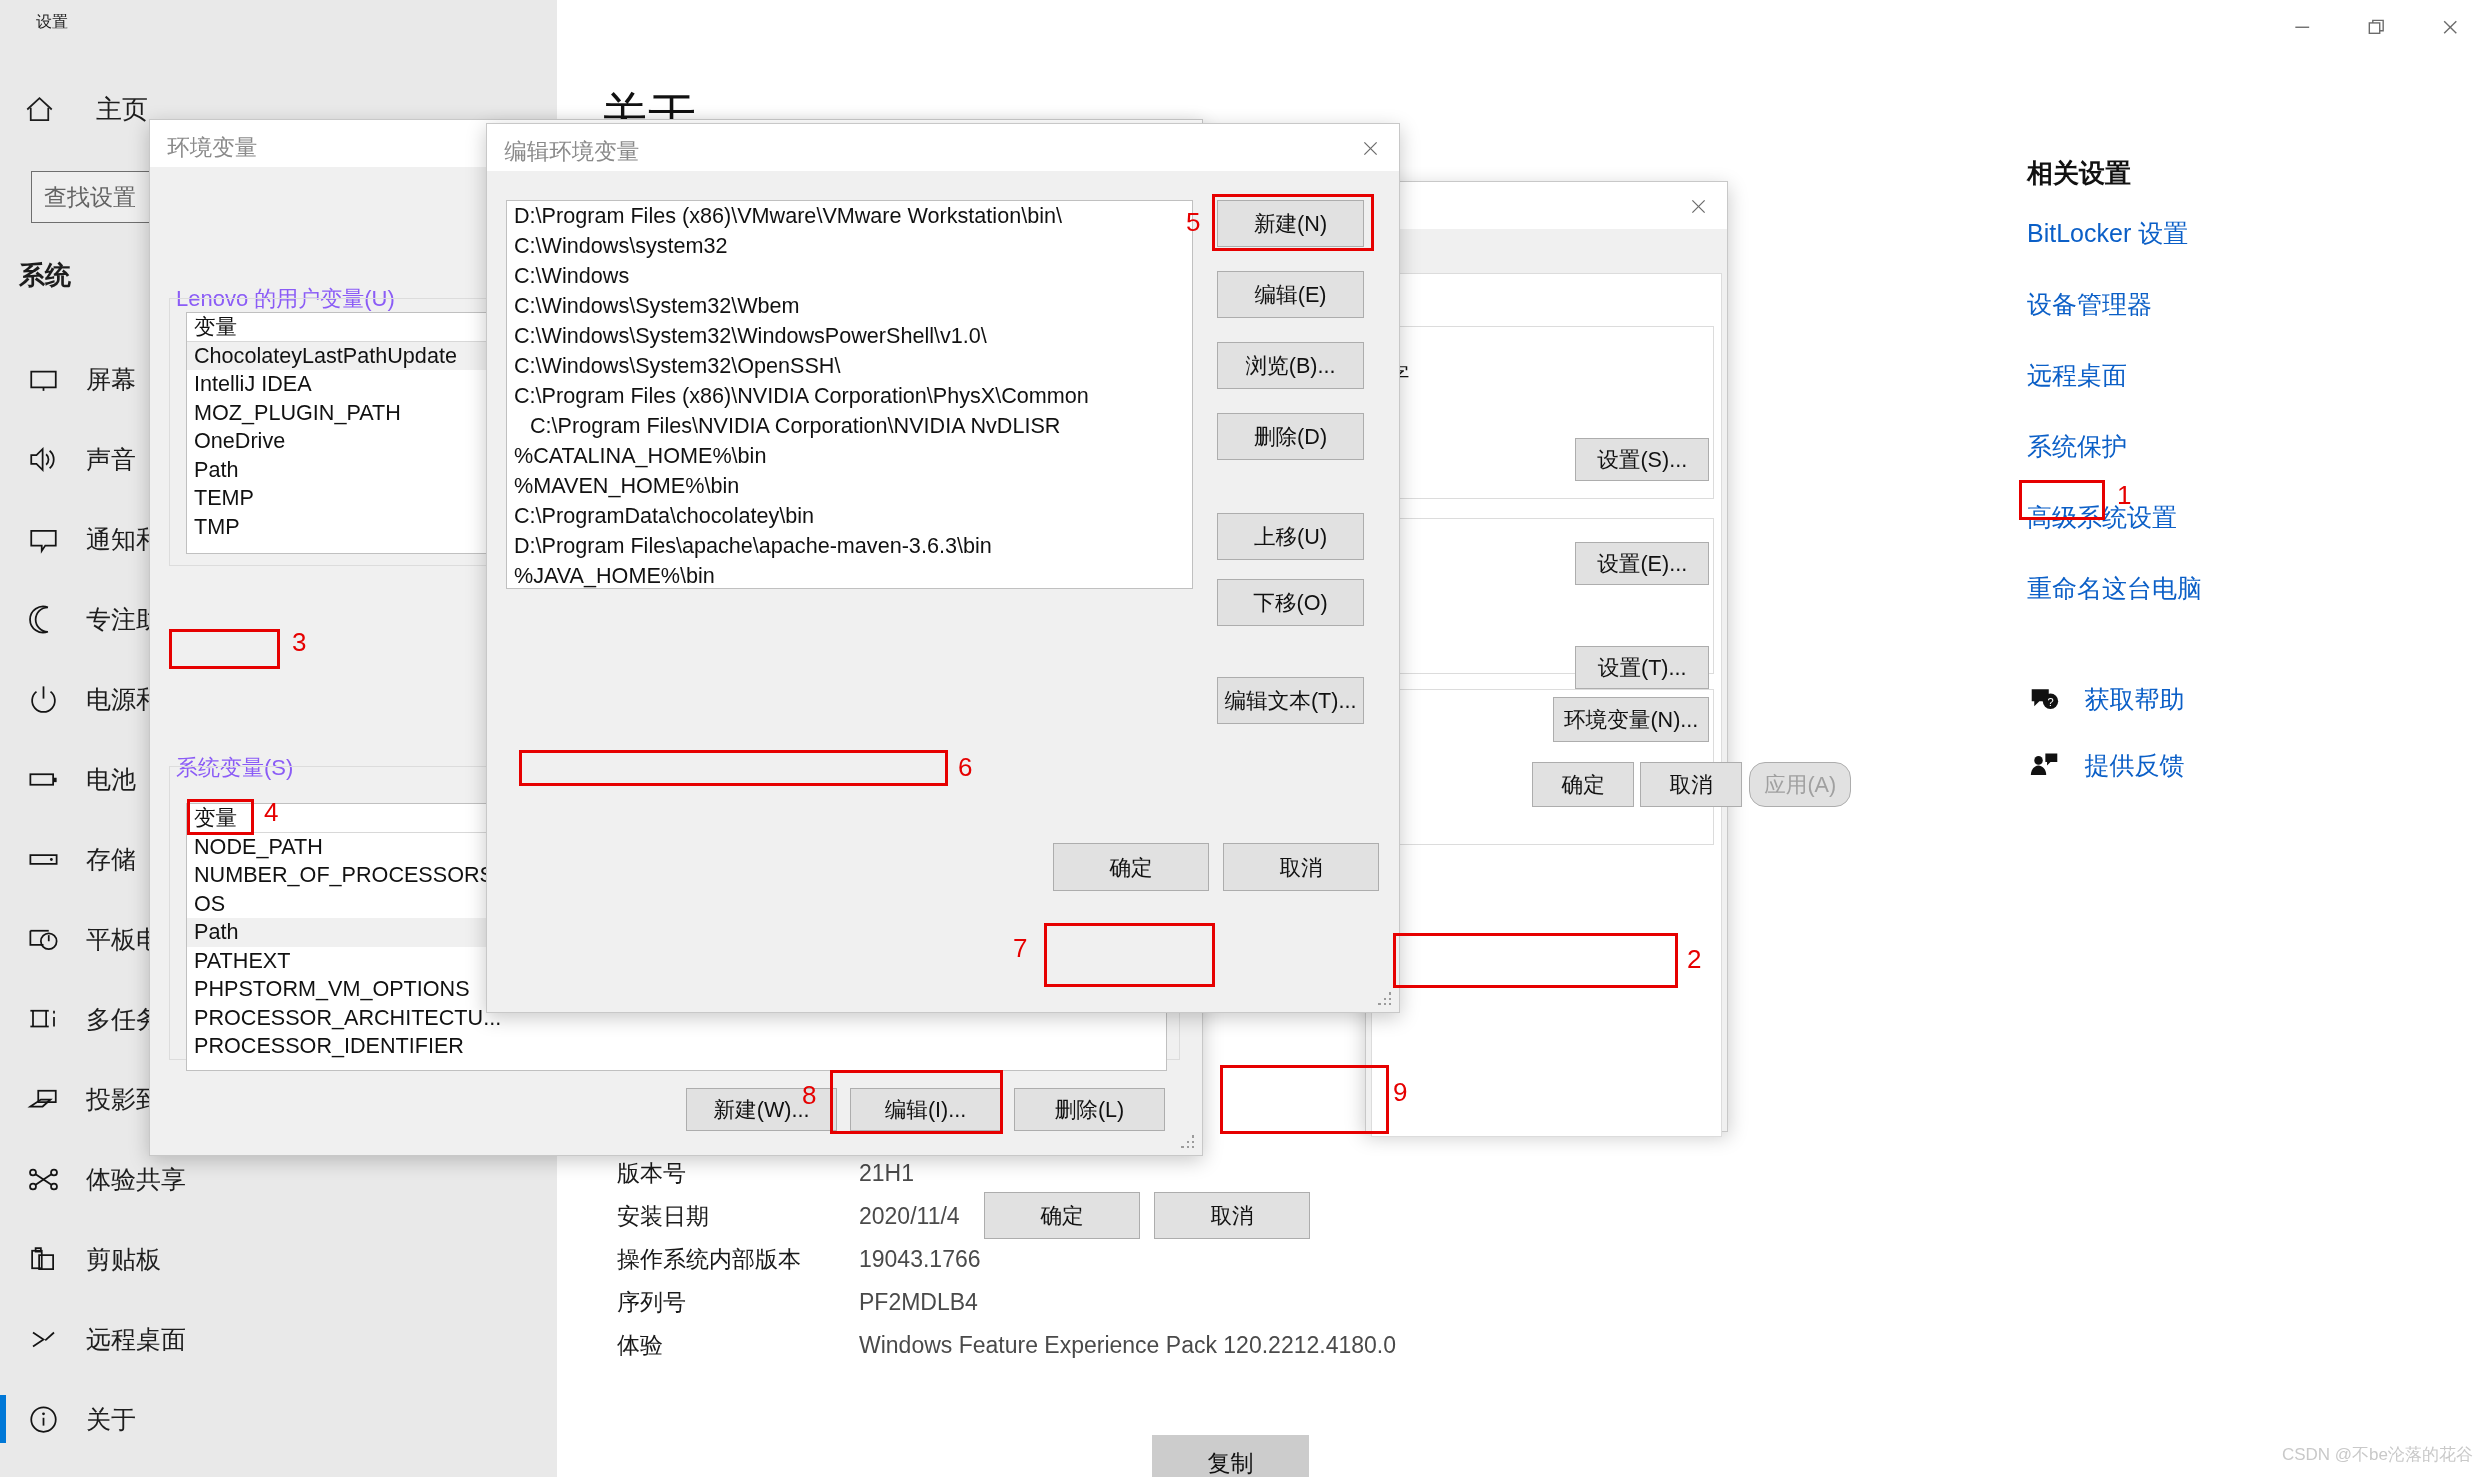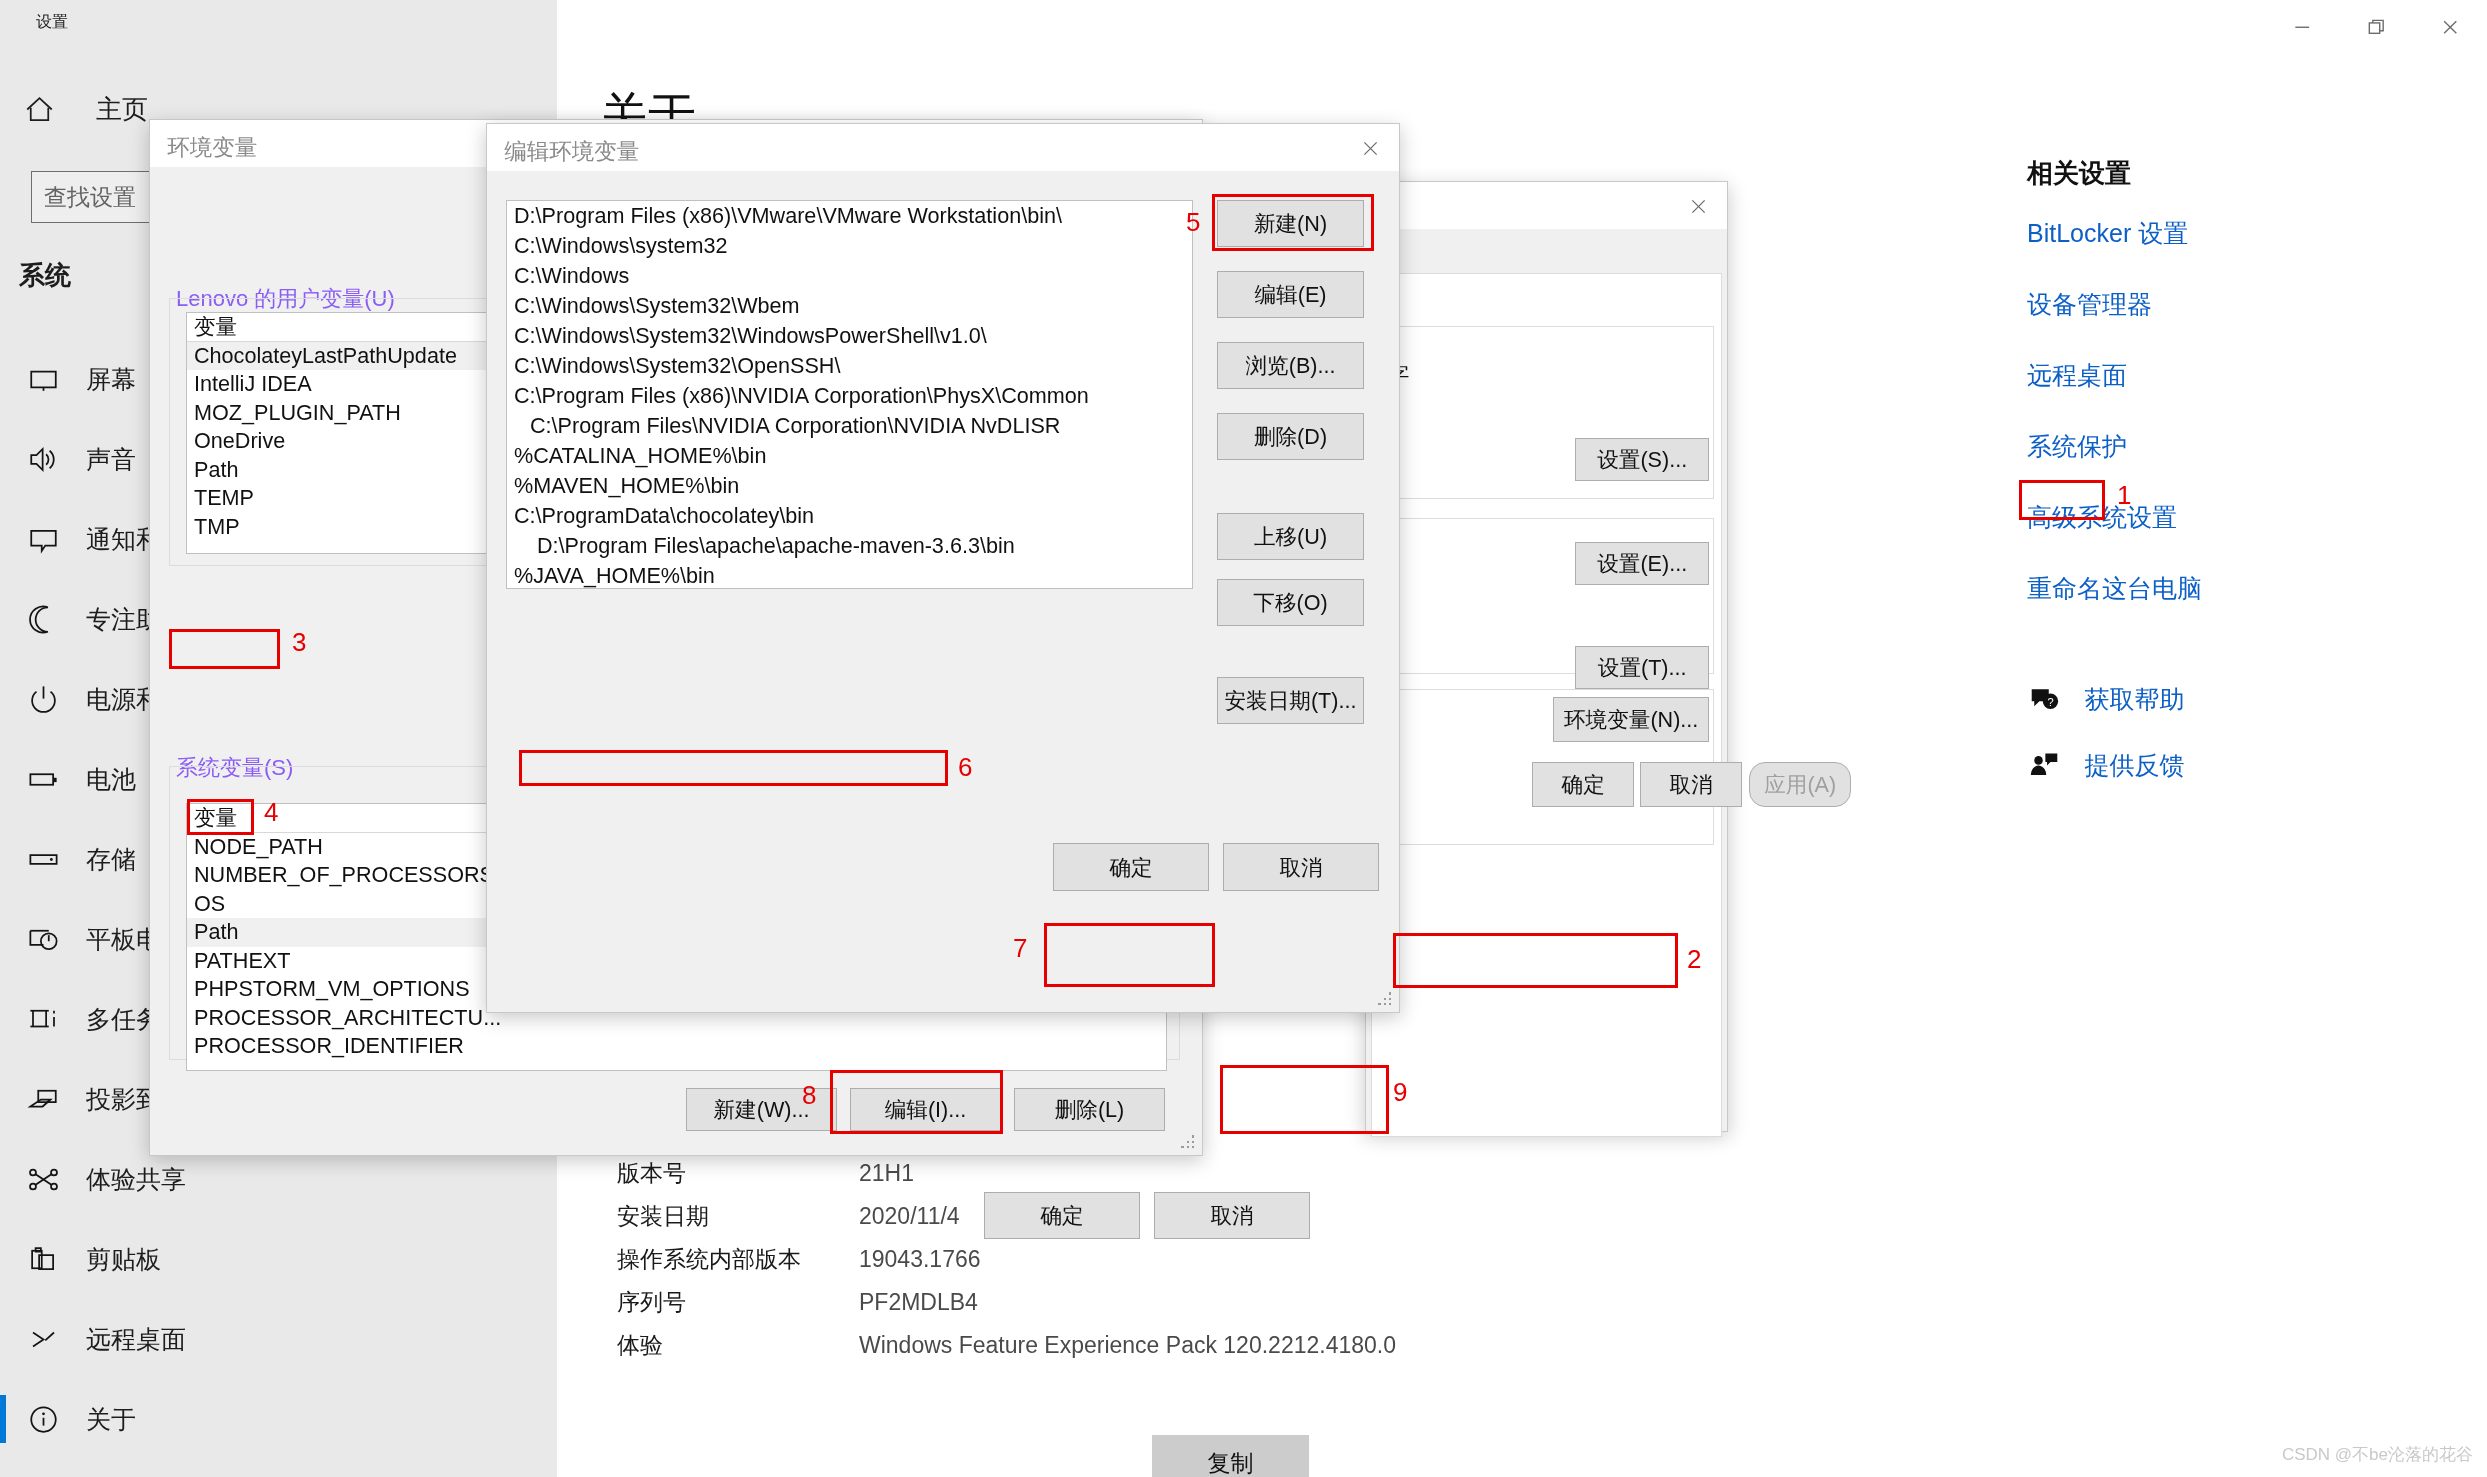--- a/index.html
+++ b/index.html
@@ -477,32 +477,32 @@
       <div class="lb-row" style="height:30px;line-height:30px;">C:\Windows\system32</div>
       <div class="lb-row" style="height:30px;line-height:30px;">C:\Windows</div>
       <div class="lb-row" style="height:30px;line-height:30px;">C:\Windows\System32\Wbem</div>
       <div class="lb-row" style="height:30px;line-height:30px;">C:\Windows\System32\WindowsPowerShell\v1.0\</div>
       <div class="lb-row" style="height:30px;line-height:30px;">C:\Windows\System32\OpenSSH\</div>
       <div class="lb-row" style="height:30px;line-height:30px;">C:\Program Files (x86)\NVIDIA Corporation\PhysX\Common</div>
       <div class="lb-row" style="height:30px;line-height:30px;padding-left:23px;">C:\Program Files\NVIDIA Corporation\NVIDIA NvDLISR</div>
       <div class="lb-row" style="height:30px;line-height:30px;">%CATALINA_HOME%\bin</div>
       <div class="lb-row" style="height:30px;line-height:30px;">%MAVEN_HOME%\bin</div>
       <div class="lb-row" style="height:30px;line-height:30px;">C:\ProgramData\chocolatey\bin</div>
-      <div class="lb-row" style="height:30px;line-height:30px;margin-left:23px;">D:\Program Files\apache\apache-maven-3.6.3\bin</div>
+      <div class="lb-row" style="height:30px;line-height:30px;">D:\Program Files\apache\apache-maven-3.6.3\bin</div>
       <div class="lb-row" style="height:30px;line-height:30px;">%JAVA_HOME%\bin</div>
 
     </div>
 
     <button class="w-btn" style="position:absolute;left:730px;top:76px;width:147px;height:47px;">新建(N)</button>
     <button class="w-btn" style="position:absolute;left:730px;top:147px;width:147px;height:47px;">编辑(E)</button>
     <button class="w-btn" style="position:absolute;left:730px;top:218px;width:147px;height:47px;">浏览(B)...</button>
     <button class="w-btn" style="position:absolute;left:730px;top:289px;width:147px;height:47px;">删除(D)</button>
     <button class="w-btn" style="position:absolute;left:730px;top:389px;width:147px;height:47px;">上移(U)</button>
     <button class="w-btn" style="position:absolute;left:730px;top:455px;width:147px;height:47px;">下移(O)</button>
-    <button class="w-btn" style="position:absolute;left:730px;top:553px;width:147px;height:47px;">安装日期(T)...</button>
+    <button class="w-btn" style="position:absolute;left:730px;top:553px;width:147px;height:47px;">编辑文本(T)...</button>
 
     <button class="w-btn" style="position:absolute;left:566px;top:719px;width:156px;height:48px;">确定</button>
     <button class="w-btn" style="position:absolute;left:736px;top:719px;width:156px;height:48px;">取消</button>
     <div class="grip"></div>
   </div>
 
   <div class="redbox" style="left:2019px;top:480px;width:86px;height:40px;"></div>
   <div class="rednum" style="left:2117px;top:480px;">1</div>
 
   <div class="redbox" style="left:1393px;top:933px;width:285px;height:55px;"></div>

